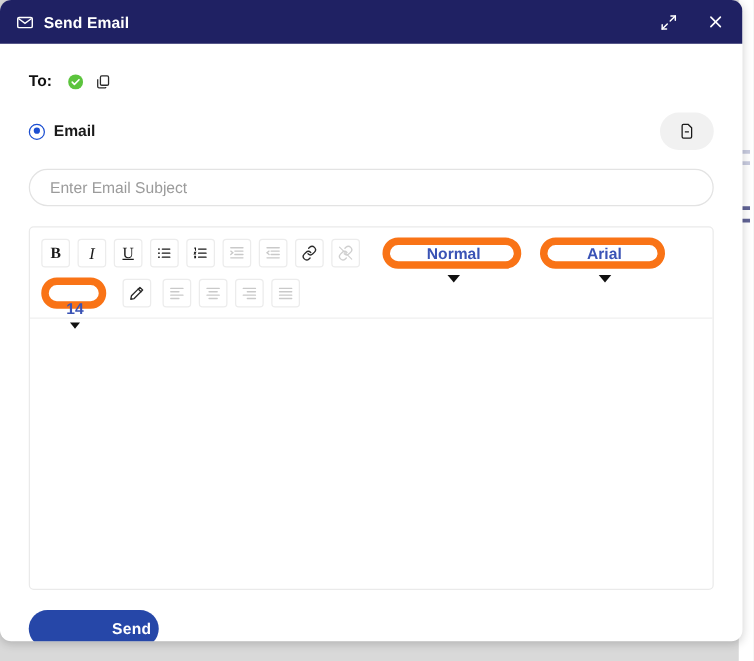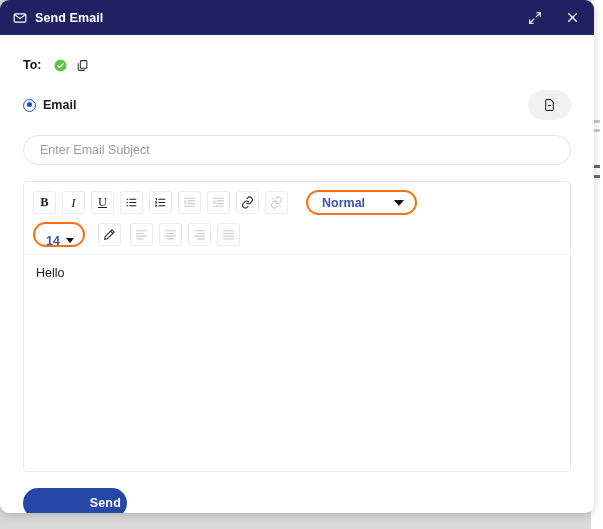--- a/index.html
+++ b/index.html
@@ -162,31 +162,32 @@
     padding: 0;
     font-family: "Liberation Serif", serif;
   }
   .tool.dim { color: #c9c9c9; }
   .tool.bold-t { font-weight: bold; font-size: 12.5px; }
   .tool.ital-t { font-style: italic; font-size: 13px; }
   .tool.und-t { text-decoration: underline; font-size: 12.5px; }
 
   .pill-select {
     height: 25px;
-    border: 2px solid #f97316;
+    border: 6px solid #f97316;
     border-radius: 14px;
     background: #fff;
     display: flex; align-items: center; justify-content: space-between;
     padding: 0 11px 0 14px;
     cursor: pointer;
     color: #3a53b5;
     font-size: 12.5px;
     font-weight: bold;
     font-family: "Liberation Sans", sans-serif;
     gap: 10px;
+    flex-direction: column;
   }
   #heading-select { width: 111px; margin-left: 12px; }
   #font-select { width: 100px; margin-left: 9px; }
   #size-select { width: 52px; padding: 12px 9px 0 11px; gap: 4px; }
   .caret {
     width: 0; height: 0;
     border-left: 5px solid transparent;
     border-right: 5px solid transparent;
     border-top: 6px solid #111;
     flex: 0 0 auto;
@@ -356,20 +357,24 @@
               <path d="M14 11a5 5 0 0 0-7.07 0l-2.5 2.5a5 5 0 0 0 7.07 7.07L13 19.07"></path>
               <path d="M3 3l18 18" stroke-width="1.6"></path>
             </svg>
           </button>
 
           <div class="pill-select" id="heading-select">
             <span>Normal</span>
             <span class="caret"></span>
           </div>
 
+          <div class="pill-select" id="font-select">
+            <span>Arial</span>
+            <span class="caret"></span>
+          </div>
         </div>
 
         <div class="tb-row">
           <div class="pill-select" id="size-select">
             <span>14</span>
             <span class="caret sm"></span>
           </div>
 
           <button class="tool" style="margin-left:7px">
             <svg width="13" height="13" viewBox="0 0 24 24" fill="none" stroke="#2b2b2b" stroke-width="2" stroke-linecap="round" stroke-linejoin="round">
@@ -394,18 +399,17 @@
             </svg>
           </button>
           <button class="tool dim">
             <svg width="13" height="13" viewBox="0 0 24 24" fill="none" stroke="#c9c9c9" stroke-width="2" stroke-linecap="round">
               <path d="M3 5h18M3 10h18M3 15h18M3 20h18"></path>
             </svg>
           </button>
         </div>
       </div>
 
-      <div id="body-area" contenteditable="true" style="">Hello</div>
     </div>
 
     <button id="send-button">Send</button>
   </div>
 </div>
 
 </body></html>

